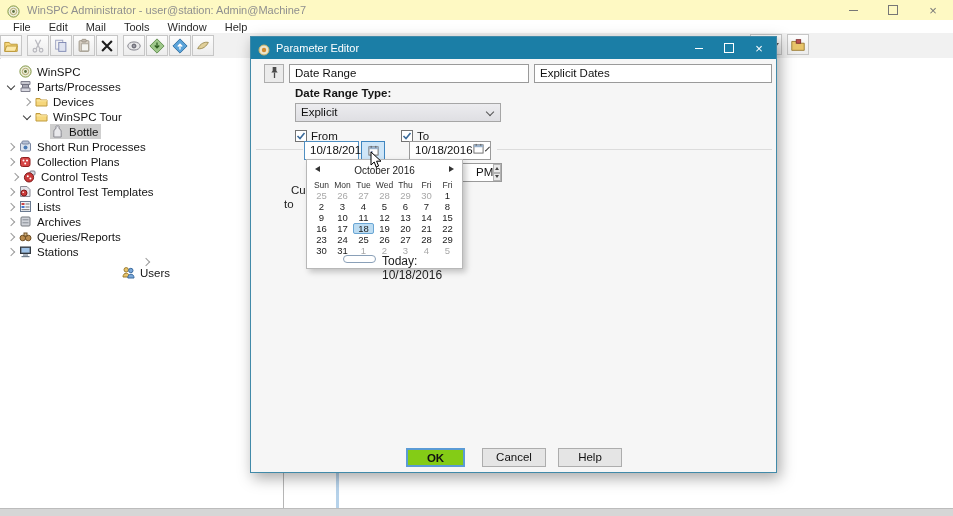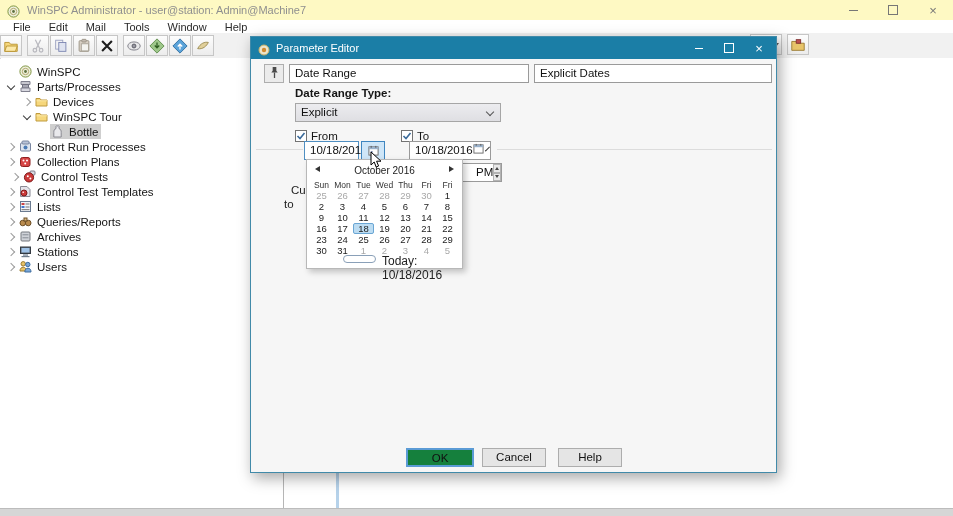--- a/index.html
+++ b/index.html
@@ -84,21 +84,21 @@
   #cal-days span{width:21px;text-align:center;font-size:8.5px;color:#333;}
   #cal-days{margin-top:1px;}
   .cal-week span{width:21px;height:11px;line-height:11px;text-align:center;font-size:9.5px;color:#222;box-sizing:border-box;}
   .cal-week span.muted{color:#a8a8a8;}
   .cal-week span.selday{background:#bcdcf2;border:1px solid #6aa6d4;border-radius:2px;line-height:9px;}
   #cal-footer{position:absolute;left:0;bottom:3px;width:100%;height:12px;}
   #today-pill{position:absolute;left:36px;top:2px;width:33px;height:8px;border:1px solid #8aa0b8;border-radius:4px;box-sizing:border-box;}
   #today-label{position:absolute;left:75px;top:1px;font-size:12px;color:#222;}
   
   .dbtn{position:absolute;top:389px;height:19px;background:#e5e5e5;border:1px solid #adadad;box-sizing:border-box;font-size:11.5px;color:#111;text-align:center;line-height:16px;}
-  #ok-btn{left:155px;width:68px;border:2px solid #5b9bd5;background:#15803d;}
+  #ok-btn{left:155px;width:59px;border:2px solid #5b9bd5;background:#84cc16;font-weight:bold;}
   #cancel-btn{left:231px;width:64px;}
   #help-btn{left:307px;width:64px;}
   
   #cursor{position:absolute;left:119px;top:92px;width:12px;height:18px;z-index:20;}
 </style>
 </head>
 <body>
 
 <div id="titlebar">
   <span id="app-icon"><svg viewBox="0 0 13 13">
@@ -384,60 +384,60 @@
         <span>Lists</span>
       </span>
     </div>
     <div class="trow" style="padding-left: 4px;">
       <span class="chevbox">
         <span class="chev"></span>
       </span>
       <span class="tcontent">
         <span class="ticon">
           <svg viewBox="0 0 13 13">
+            <rect x="2" y="2" width="9" height="9" rx="1" fill="#cfd2d8" stroke="#75797f"></rect>
+            <rect x="3.5" y="4" width="6" height="1.4" fill="#9ba0a8"></rect>
+            <rect x="3.5" y="7" width="6" height="1.4" fill="#9ba0a8"></rect>
+          </svg>
+        </span>
+        <span>Archives</span>
+      </span>
+    </div>
+    <div class="trow" style="padding-left: 4px;">
+      <span class="chevbox">
+        <span class="chev"></span>
+      </span>
+      <span class="tcontent">
+        <span class="ticon">
+          <svg viewBox="0 0 13 13">
             <circle cx="3.8" cy="8" r="2.8" fill="#b98b4e" stroke="#6e4f25"></circle>
             <circle cx="9.2" cy="8" r="2.8" fill="#b98b4e" stroke="#6e4f25"></circle>
             <rect x="5" y="3" width="3" height="3" fill="#d8b984" stroke="#6e4f25"></rect>
           </svg>
         </span>
         <span>Queries/Reports</span>
-      </span>
-    </div>
-    <div class="trow" style="padding-left: 4px;">
-      <span class="chevbox">
-        <span class="chev"></span>
-      </span>
-      <span class="tcontent">
-        <span class="ticon">
-          <svg viewBox="0 0 13 13">
-            <rect x="2" y="2" width="9" height="9" rx="1" fill="#cfd2d8" stroke="#75797f"></rect>
-            <rect x="3.5" y="4" width="6" height="1.4" fill="#9ba0a8"></rect>
-            <rect x="3.5" y="7" width="6" height="1.4" fill="#9ba0a8"></rect>
-          </svg>
-        </span>
-        <span>Archives</span>
       </span>
     </div>
     <div class="trow" style="padding-left: 4px;">
       <span class="chevbox">
         <span class="chev"></span>
       </span>
       <span class="tcontent">
         <span class="ticon">
           <svg viewBox="0 0 13 13">
             <rect x="1.5" y="2" width="10" height="6.5" fill="#5b6570" stroke="#333a42"></rect>
             <rect x="2.5" y="3" width="8" height="4.5" fill="#9fc3e8"></rect>
             <rect x="4" y="9.3" width="5" height="1.5" fill="#8a97a6"></rect>
             <rect x="2.5" y="11" width="8" height="1.2" fill="#6f7d8c"></rect>
           </svg>
         </span>
         <span>Stations</span>
       </span>
     </div>
-    <div class="trow" style="padding-left: 4px;">
+    <div class="trow" style="padding-left: 10px; flex-direction: column;">
       <span class="chevbox">
         <span class="chev"></span>
       </span>
       <span class="tcontent">
         <span class="ticon">
           <svg viewBox="0 0 13 13">
             <circle cx="4.2" cy="3.8" r="2.2" fill="#e8c46a" stroke="#9a7a2e"></circle>
             <path d="M1 11c0-2.4 1.4-3.8 3.2-3.8S7.4 8.6 7.4 11z" fill="#e8c46a" stroke="#9a7a2e"></path>
             <circle cx="8.8" cy="4.5" r="2.2" fill="#7aa7d8" stroke="#3a6a9e"></circle>
             <path d="M5.8 12c0-2.4 1.4-3.8 3.2-3.8s3 1.4 3 3.8z" fill="#7aa7d8" stroke="#3a6a9e"></path>

